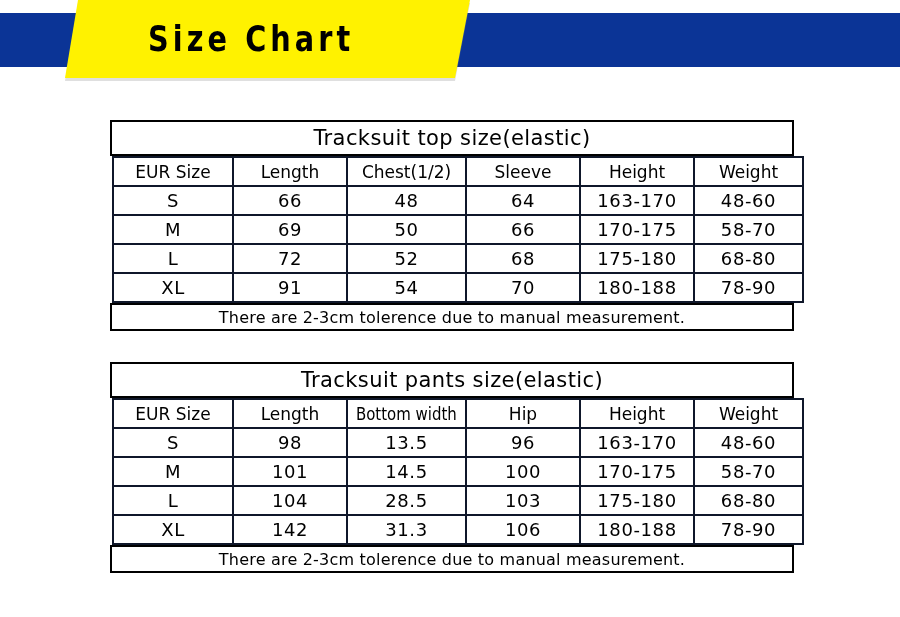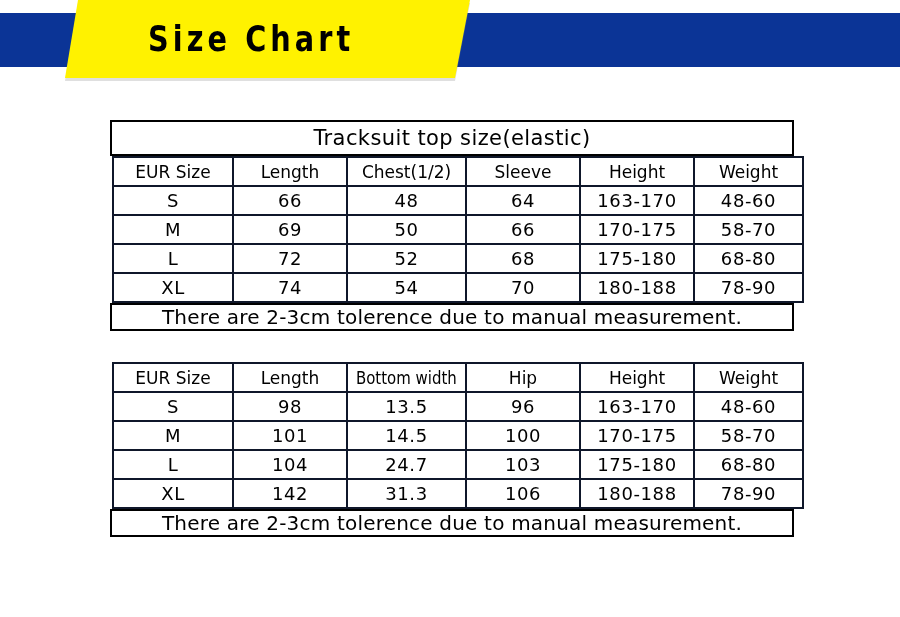--- a/index.html
+++ b/index.html
@@ -91,21 +91,21 @@
   }
   .band-title {
     height: 36px;
     line-height: 32px;
     font-size: 21px;
     letter-spacing: 0.4px;
   }
   .band-note {
     height: 28px;
     line-height: 25px;
-    font-size: 20px;
+    font-size: 16px;
     letter-spacing: 0.2px;
   }
 
   table.size-table {
     border-collapse: collapse;
     width: 678px;
     margin-left: 2px;
     table-layout: fixed;
     font-family: "DejaVu Sans", sans-serif;
     color: #000000;
@@ -189,32 +189,33 @@
         <tr>
           <td class="sizecell">L</td>
           <td>72</td>
           <td>52</td>
           <td>68</td>
           <td>175-180</td>
           <td>68-80</td>
         </tr>
         <tr>
           <td class="sizecell">XL</td>
-          <td>74</td>
+          <td>91</td>
           <td>54</td>
           <td>70</td>
           <td>180-188</td>
           <td>78-90</td>
         </tr>
       </tbody>
     </table>
     <div class="band band-note">There are 2-3cm tolerence due to manual measurement.</div>
   </div>
 
   <div class="size-block block-bottom">
+    <div class="band band-title">Tracksuit pants size(elastic)</div>
     <table class="size-table">
       <thead>
         <tr>
           <th class="col-size">EUR Size</th>
           <th class="col-a">Length</th>
           <th class="col-b"><span class="squeeze">Bottom width</span></th>
           <th class="col-c">Hip</th>
           <th class="col-d">Height</th>
           <th class="col-e">Weight</th>
         </tr>
@@ -232,21 +233,21 @@
           <td class="sizecell">M</td>
           <td>101</td>
           <td>14.5</td>
           <td>100</td>
           <td>170-175</td>
           <td>58-70</td>
         </tr>
         <tr>
           <td class="sizecell">L</td>
           <td>104</td>
-          <td>24.7</td>
+          <td>28.5</td>
           <td>103</td>
           <td>175-180</td>
           <td>68-80</td>
         </tr>
         <tr>
           <td class="sizecell">XL</td>
           <td>142</td>
           <td>31.3</td>
           <td>106</td>
           <td>180-188</td>

